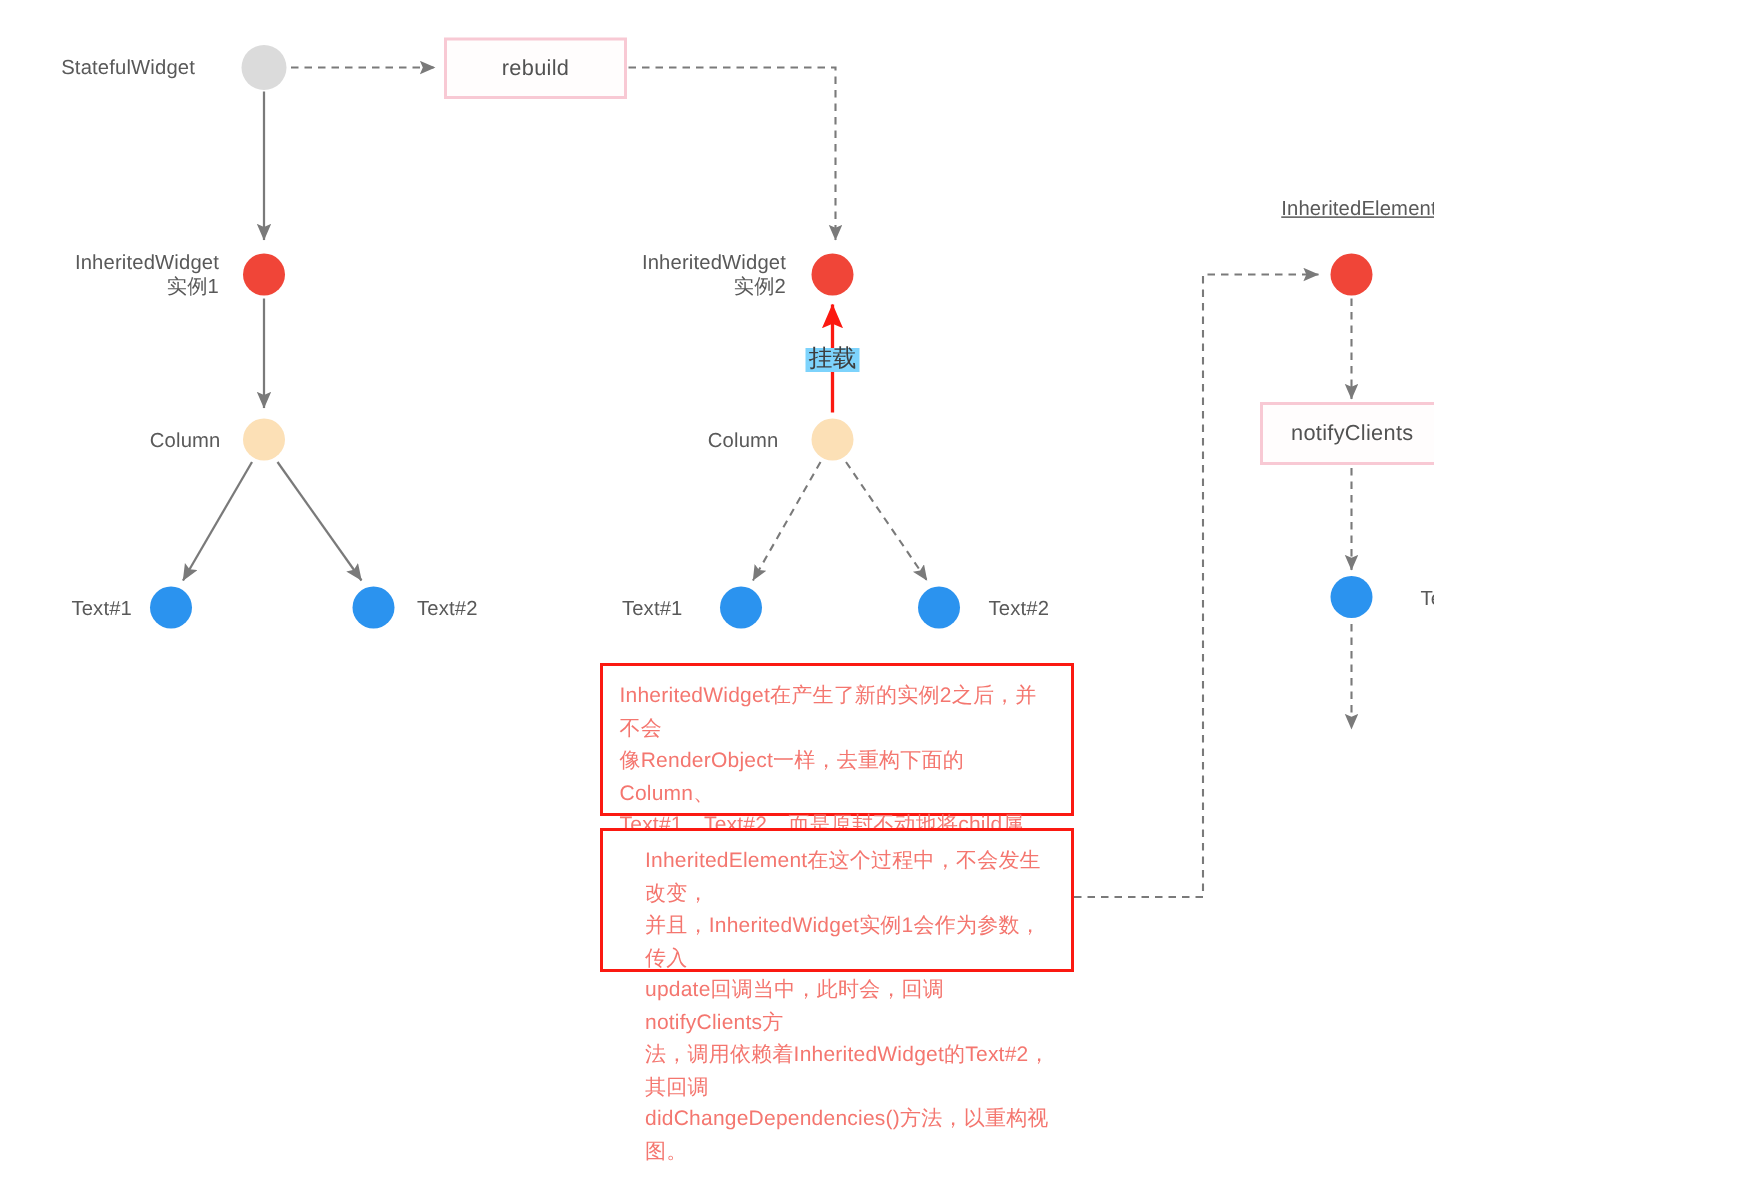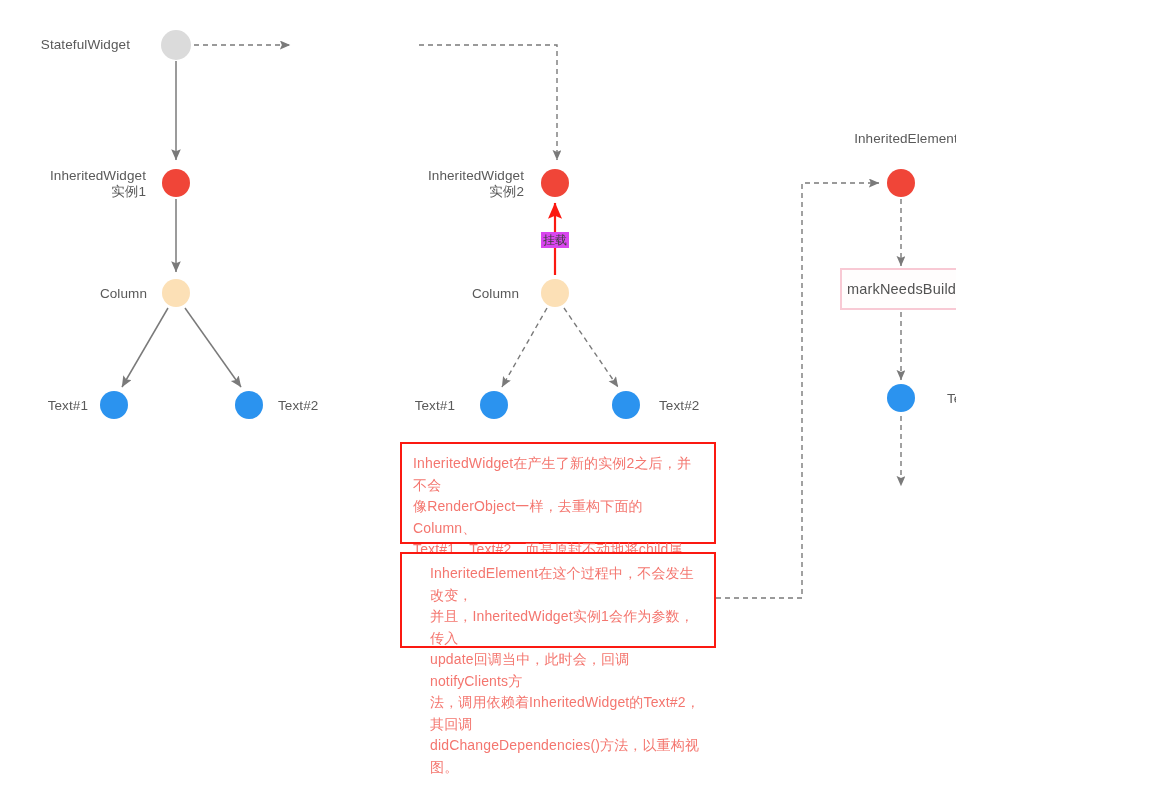--- a/index.html
+++ b/index.html
@@ -39,21 +39,21 @@
   .nlabel {
     position: absolute;
     color: #595959;
     font-size: 13.5px;
     line-height: 15.5px;
     white-space: pre;
     letter-spacing: .1px;
   }
   .nlabel.right { transform: translate(-100%, -50%); text-align: right; }
   .nlabel.left  { transform: translate(0, -50%);      text-align: left;  }
-  .nlabel.center{ transform: translate(-50%, -50%);   text-align: center;}
+  .nlabel.center{ transform: translate(-50%, -50%);   text-align: center; text-decoration: underline;}
 
   .procbox {
     position: absolute;
     background: #FFFDFD;
     border: 2px solid #F8C9D4;
     display: flex;
     align-items: center;
     justify-content: center;
     color: #525252;
     font-size: 14.5px;
@@ -68,23 +68,23 @@
     font-size: 14px;
     line-height: 21.5px;
     padding: 9px 11px 8px 11px;
     white-space: pre-line;
     letter-spacing: .15px;
   }
 
   .edgelabel {
     position: absolute;
     transform: translate(-50%, -50%);
-    background: #d946ef;
+    background: #7dd3fc;
     color: #3D3D3D;
-    font-size: 12px;
+    font-size: 16px;
     line-height: 14px;
     padding: 1px 2px;
     white-space: pre;
   }
 
   
   #watermark {
     position: absolute;
     left: 948px;
     top: 728px;
@@ -184,41 +184,44 @@
 
   <div class="node node-peach" style="left:176px; top:293px; width:28px; height:28px;"></div>
   <div class="nlabel right" style="left:147px; top:294px;">Column</div>
 
   <div class="node node-blue" style="left:114px; top:405px; width:28px; height:28px;"></div>
   <div class="nlabel right" style="left:88px; top:406px;">Text#1</div>
 
   <div class="node node-blue" style="left:249px; top:405px; width:28px; height:28px;"></div>
   <div class="nlabel left" style="left:278px; top:406px;">Text#2</div>
 
+  <div class="procbox" style="left:296px; top:25px; width:122px; height:41px;">
+    <span>rebuild</span>
+  </div>
 
   <div class="node node-red" style="left:555px; top:183px; width:28px; height:28px;"></div>
   <div class="nlabel right" style="left:524px; top:183px;">InheritedWidget
 实例2</div>
 
   <div class="edgelabel" style="left:555px; top:240px;">挂载</div>
 
   <div class="node node-peach" style="left:555px; top:293px; width:28px; height:28px;"></div>
   <div class="nlabel right" style="left:519px; top:294px;">Column</div>
 
   <div class="node node-blue" style="left:494px; top:405px; width:28px; height:28px;"></div>
   <div class="nlabel right" style="left:455px; top:406px;">Text#1</div>
 
   <div class="node node-blue" style="left:626px; top:405px; width:28px; height:28px;"></div>
   <div class="nlabel left" style="left:659px; top:406px;">Text#2</div>
 
   <div class="node node-red" style="left:901px; top:183px; width:28px; height:28px;"></div>
   <div class="nlabel center" style="left:906px; top:139px;">InheritedElement</div>
 
   <div class="procbox" style="left:840px; top:268px; width:123px; height:42px;">
-    <span>markNeedsBuild</span>
+    <span>notifyClients</span>
   </div>
 
   <div class="node node-blue" style="left:901px; top:398px; width:28px; height:28px;"></div>
   <div class="nlabel left" style="left:947px; top:399px;">Text#2's Elemen</div>
 
 
   <div class="notebox" style="left:400px; top:442px; width:316px; height:102px;">InheritedWidget在产生了新的实例2之后，并不会
 像RenderObject一样，去重构下面的Column、
 Text#1、Text#2，而是原封不动地将child属性，也
 就是Column重新拼接到这个新的实例2之下。</div>

